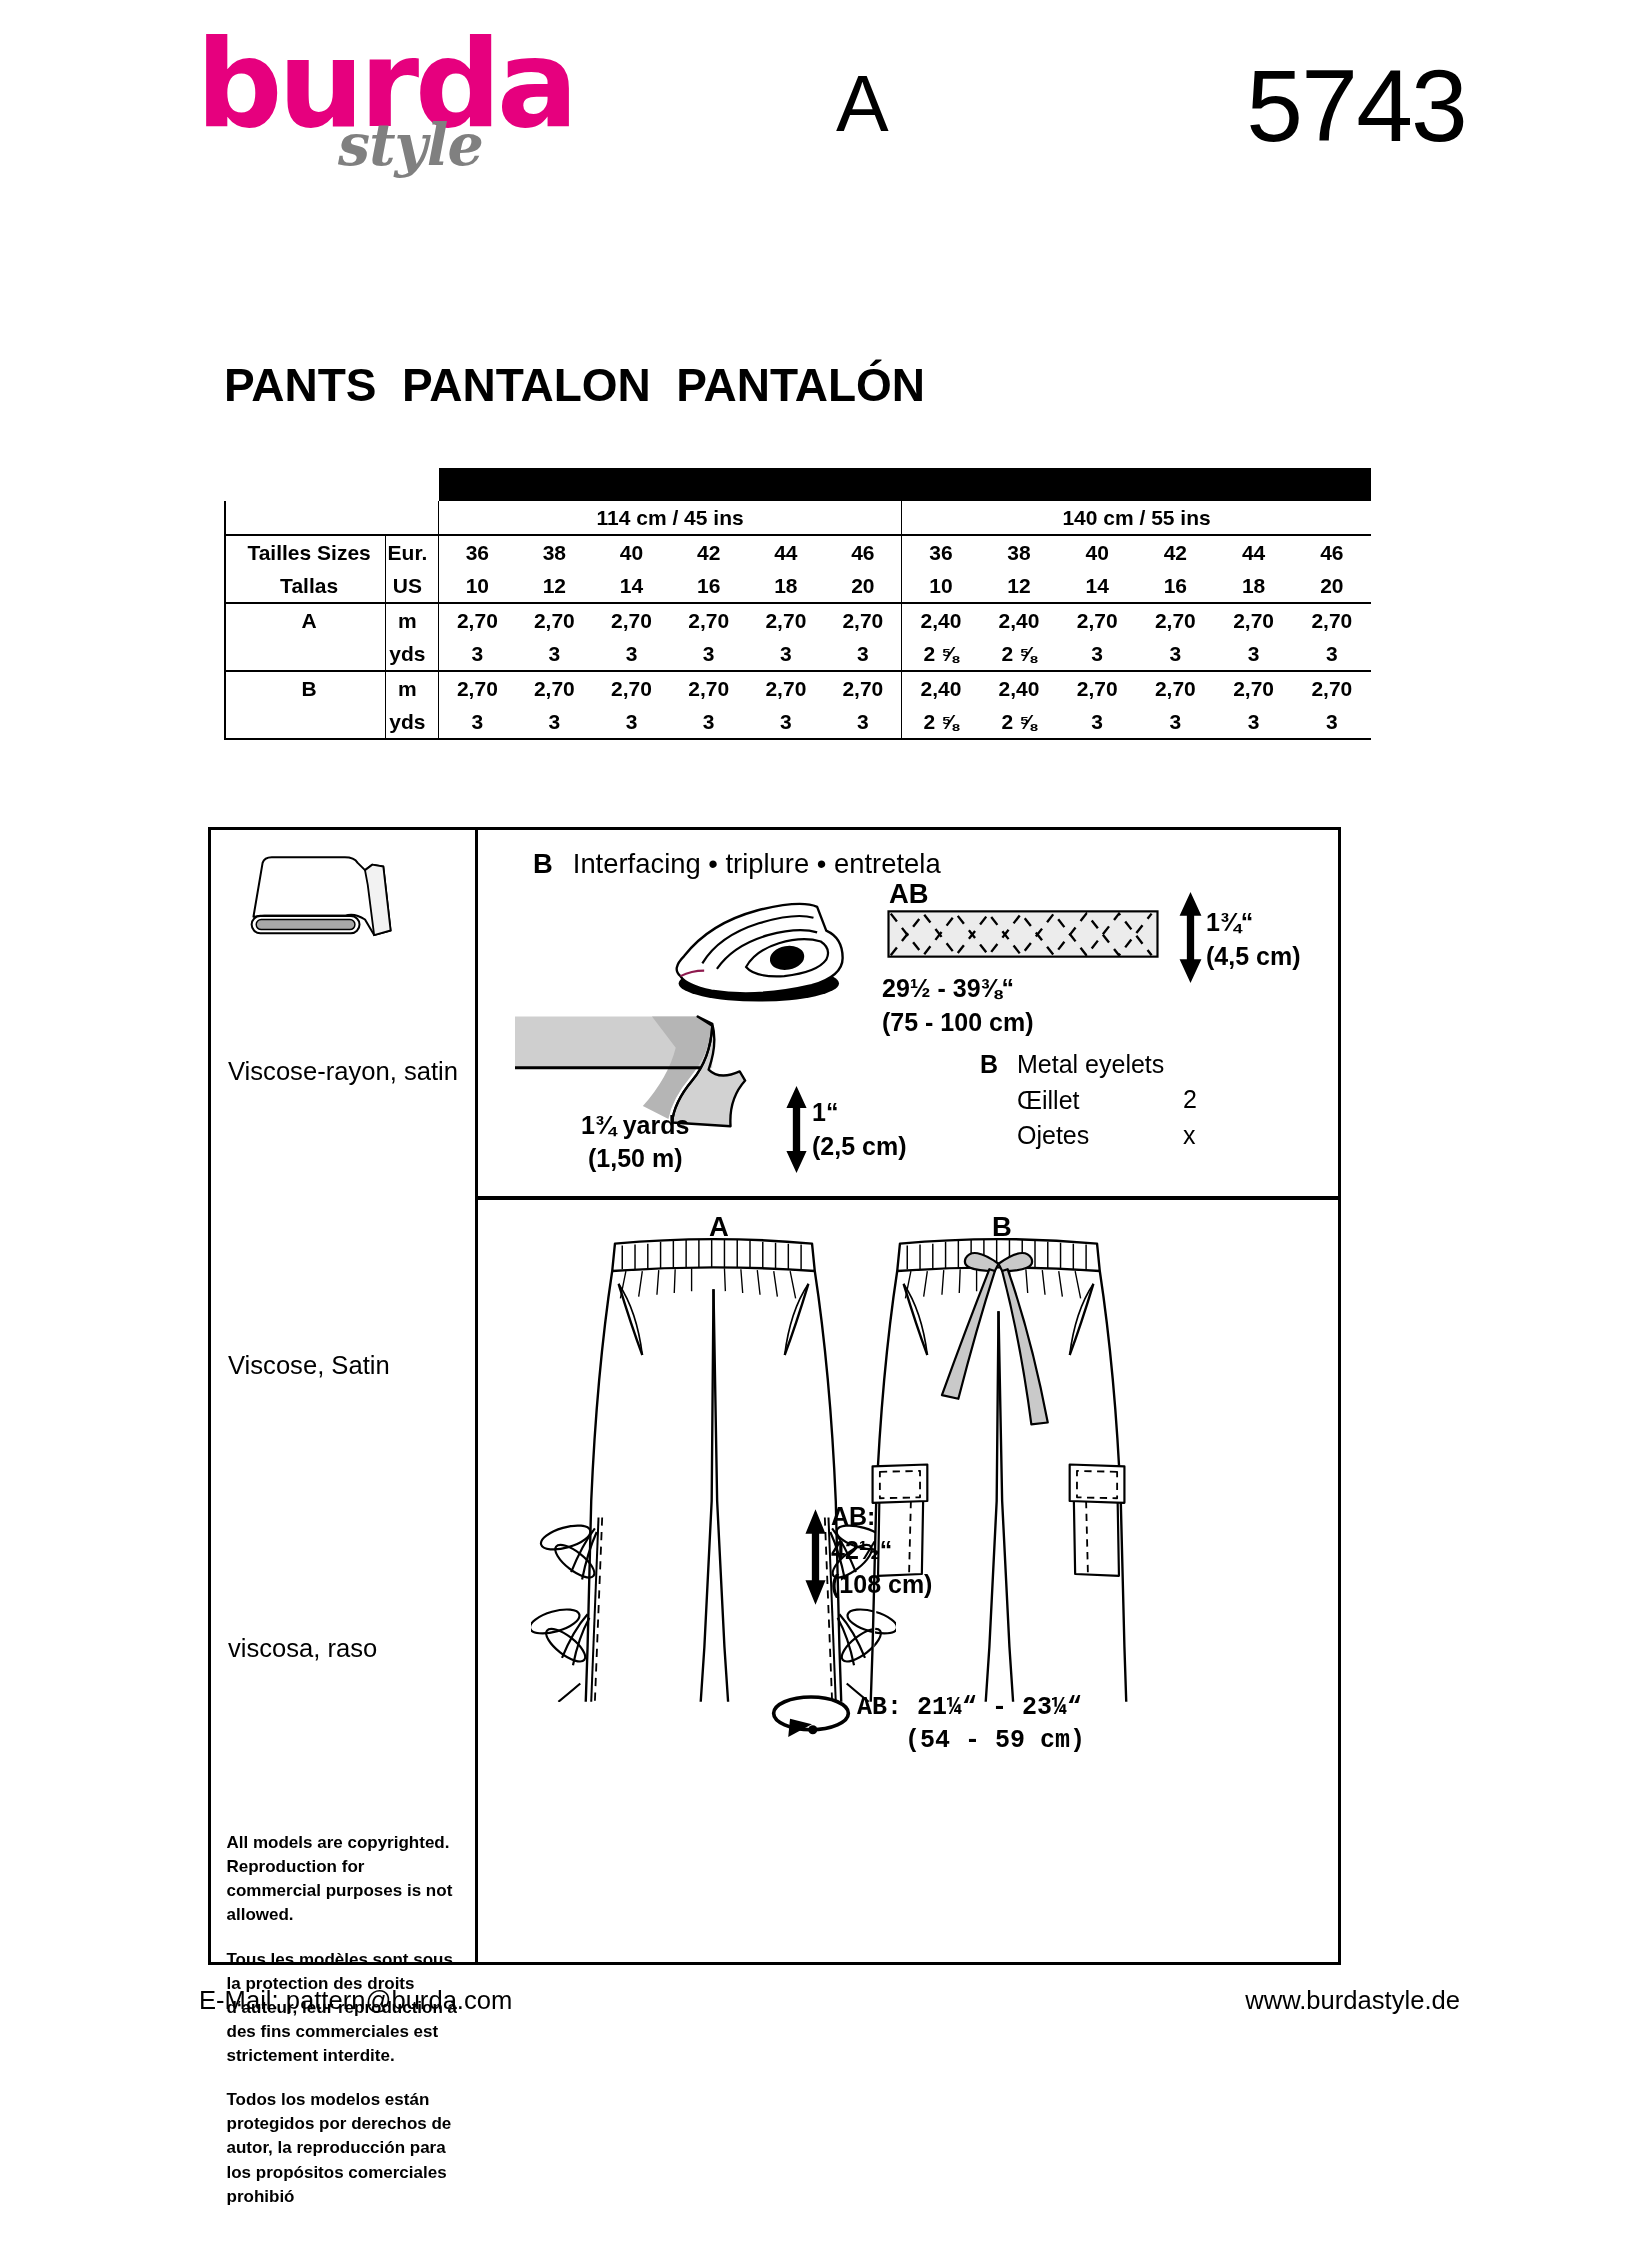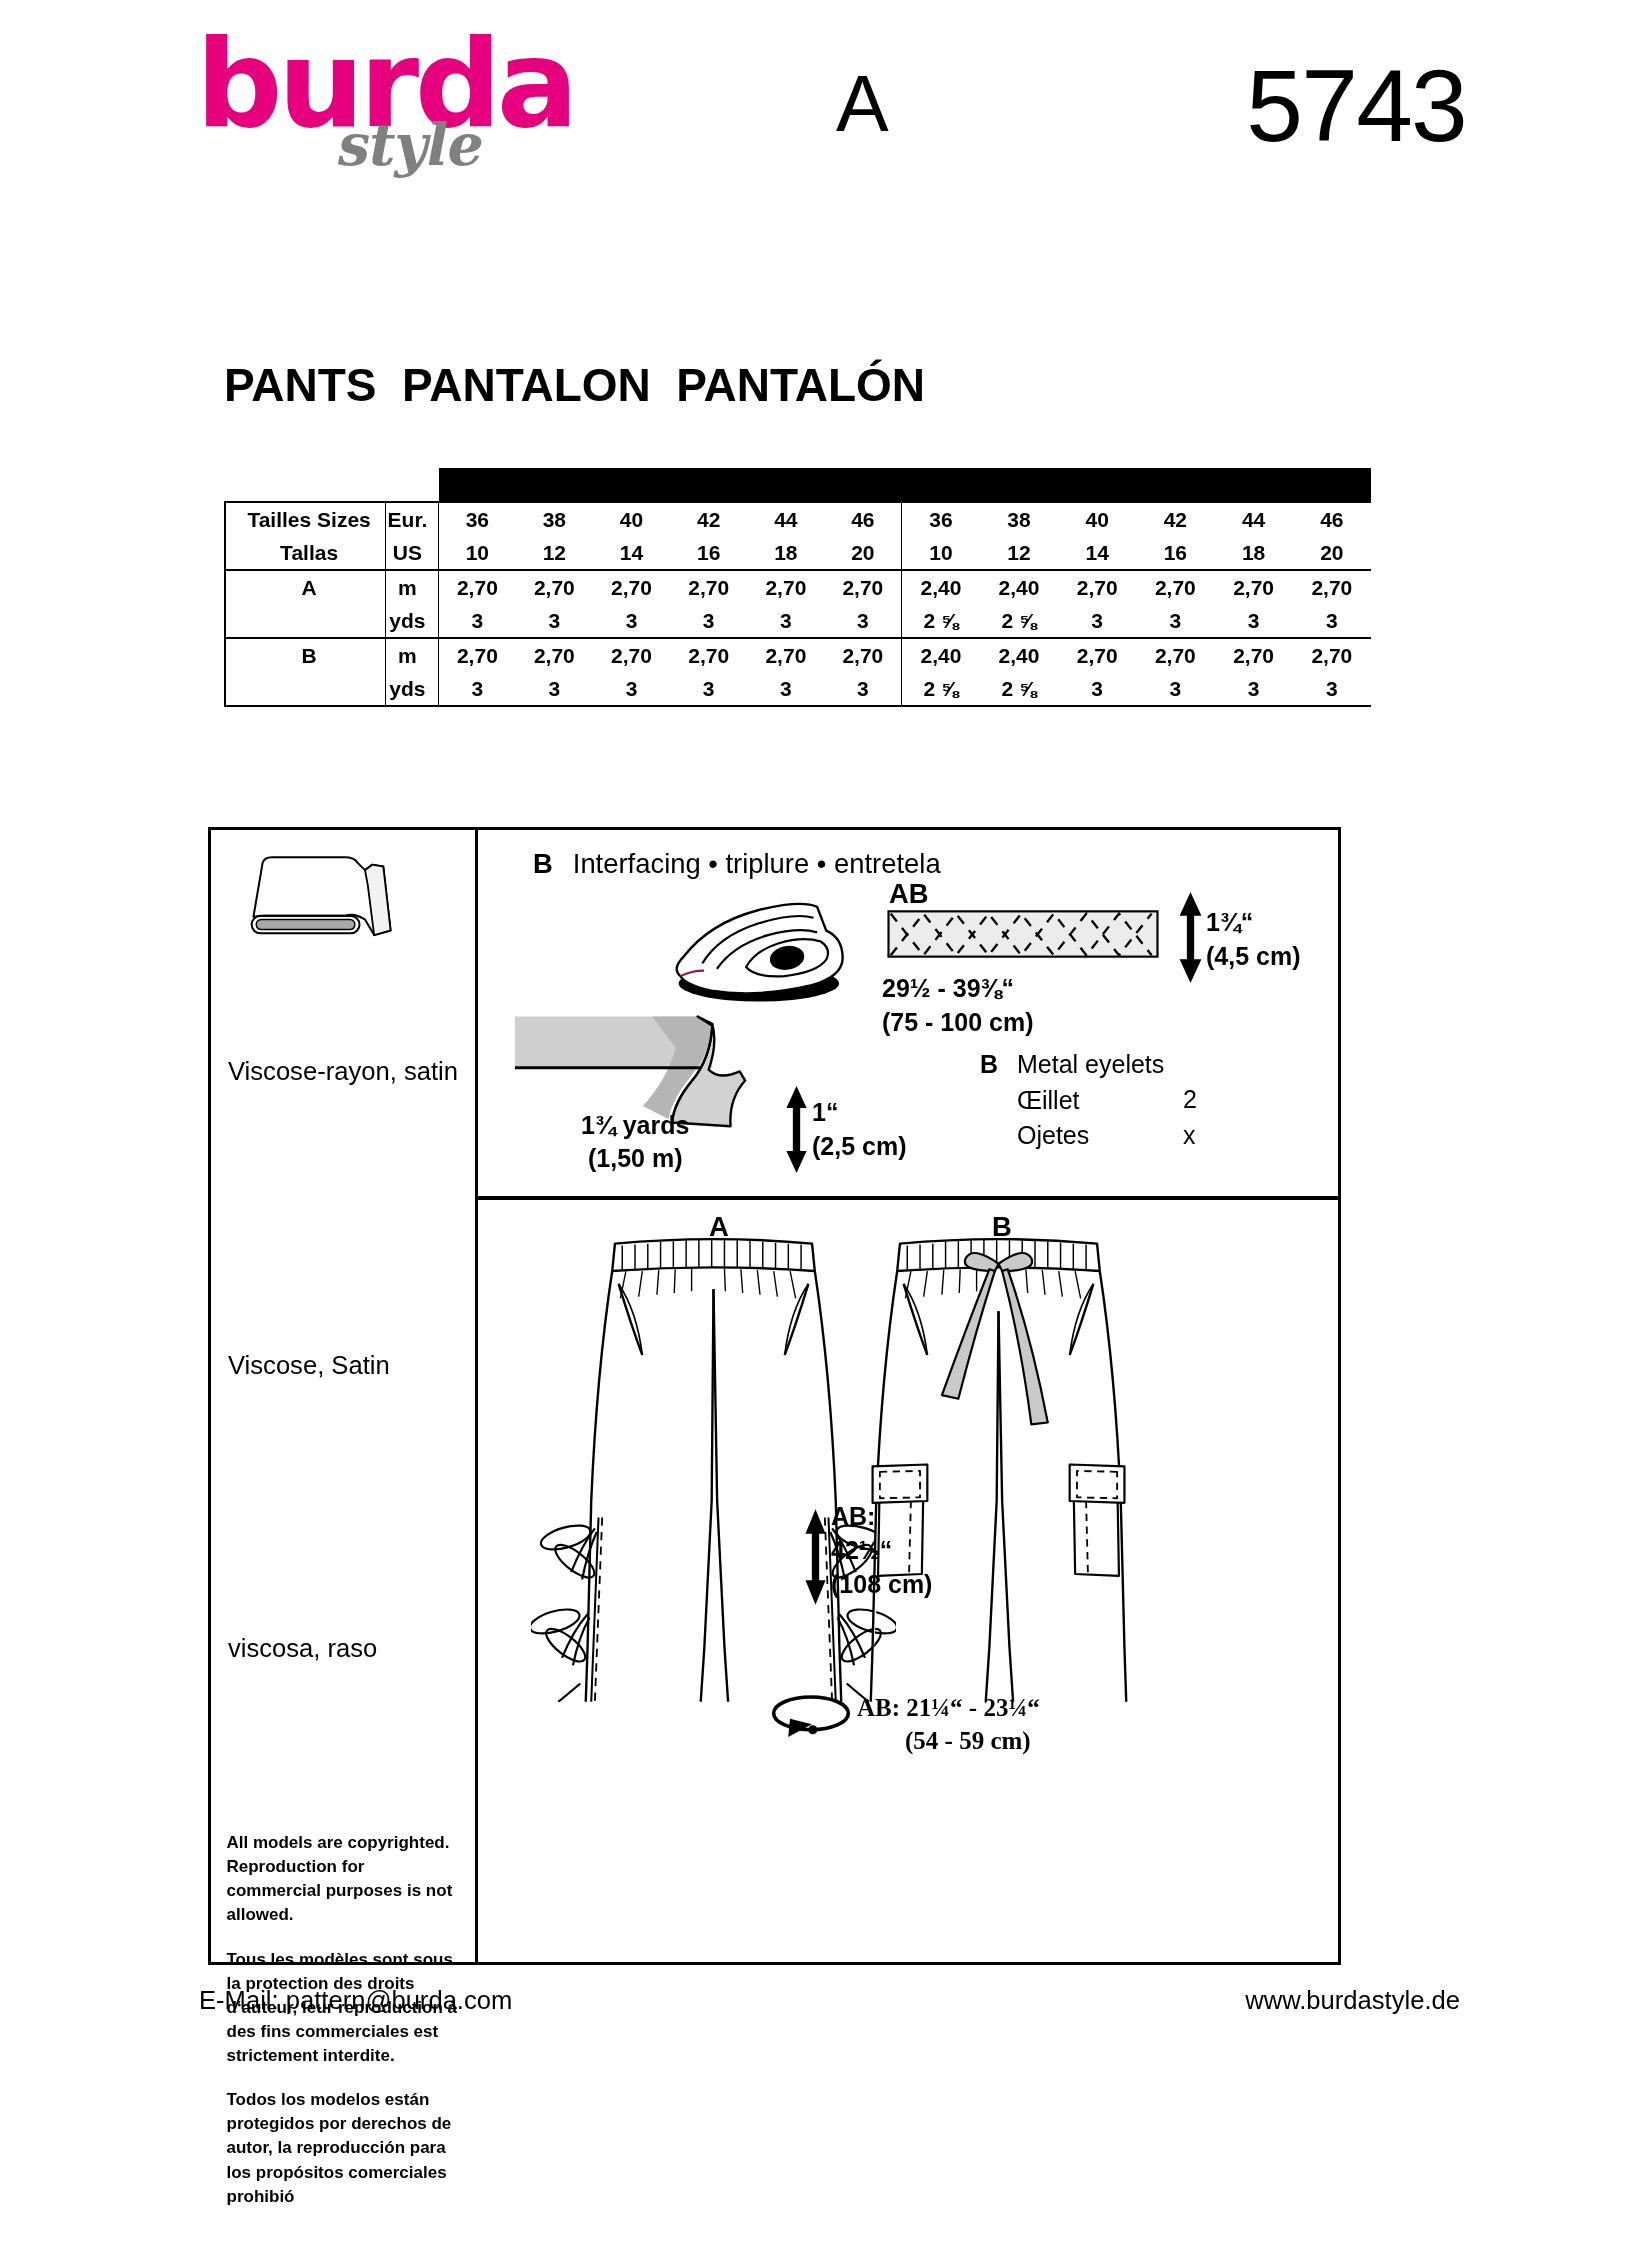--- a/index.html
+++ b/index.html
@@ -272,21 +272,21 @@
     font-size: 25px; font-weight: 700;
     line-height: 1.35;
     font-family: "Liberation Sans", sans-serif;
   }
   .hem-oval { position: absolute; left: 292px; top: 493px; width: 82px; height: 48px; }
   .hem-txt {
     position: absolute;
     left: 379px; top: 491px;
     font-size: 25px; font-weight: 700;
     line-height: 1.32;
-    font-family: Liberation Serif, serif;
+    font-family: Liberation Mono, monospace;
   }
   .hem-txt .ind { display: block; padding-left: 48px; }
 
   
   .footer {
     position: absolute;
     left: 199px; top: 1975px;
     width: 1261px;
     font-size: 25.6px;
     font-family: "Liberation Sans", sans-serif;
@@ -340,20 +340,26 @@
           <col style="width:78px">
       </colgroup>
       <tbody>
 
         <tr class="topbar">
           <td colspan="2" class="bar-gap"></td>
           <td colspan="6"></td>
           <td colspan="6"></td>
         </tr>
 
+        <tr>
+          <td class="bl"></td>
+          <td></td>
+          <td colspan="6" class="cell-hdr-width bl-thin">114 cm / 45 ins</td>
+          <td colspan="6" class="cell-hdr-width bl-thin">140 cm / 55 ins</td>
+        </tr>
 
         <tr>
           <td class="bl bt lbl-left">Tailles   Sizes</td>
           <td class="bt bl-thin lbl-right">Eur.</td>
           <td class="bt bl-thin">36</td>
           <td class="bt">38</td>
           <td class="bt">40</td>
           <td class="bt">42</td>
           <td class="bt">44</td>
           <td class="bt">46</td>

